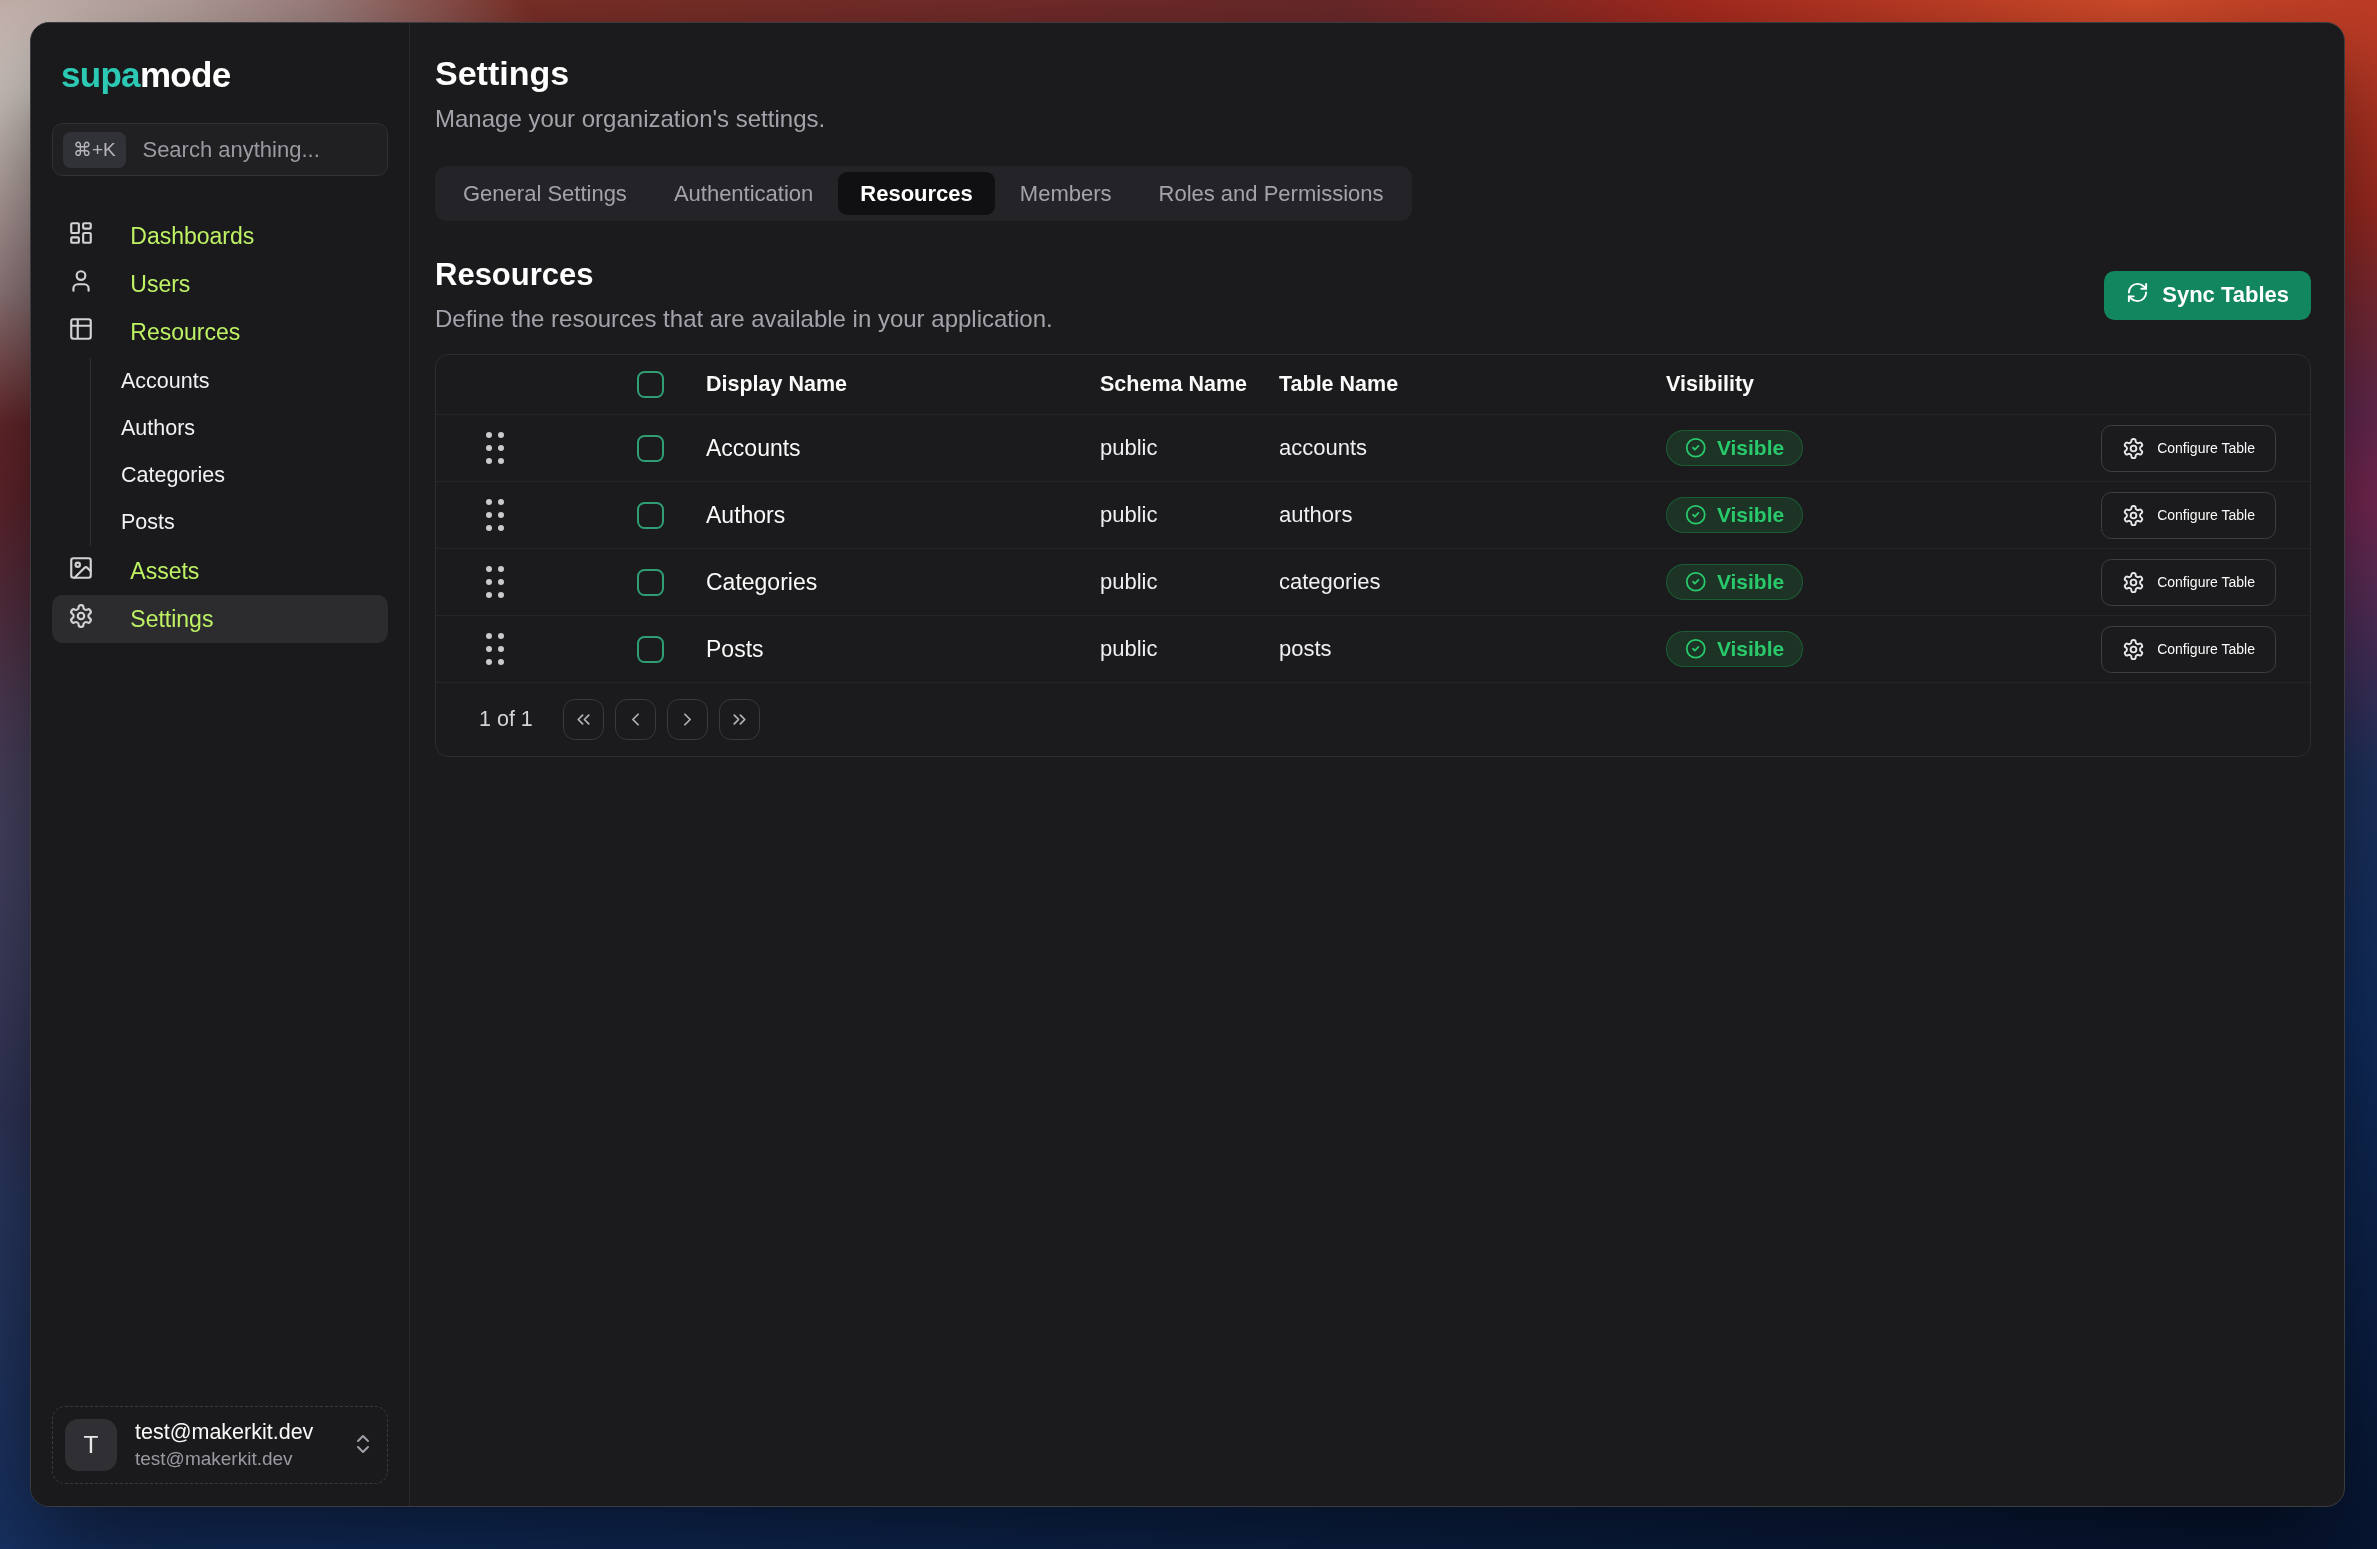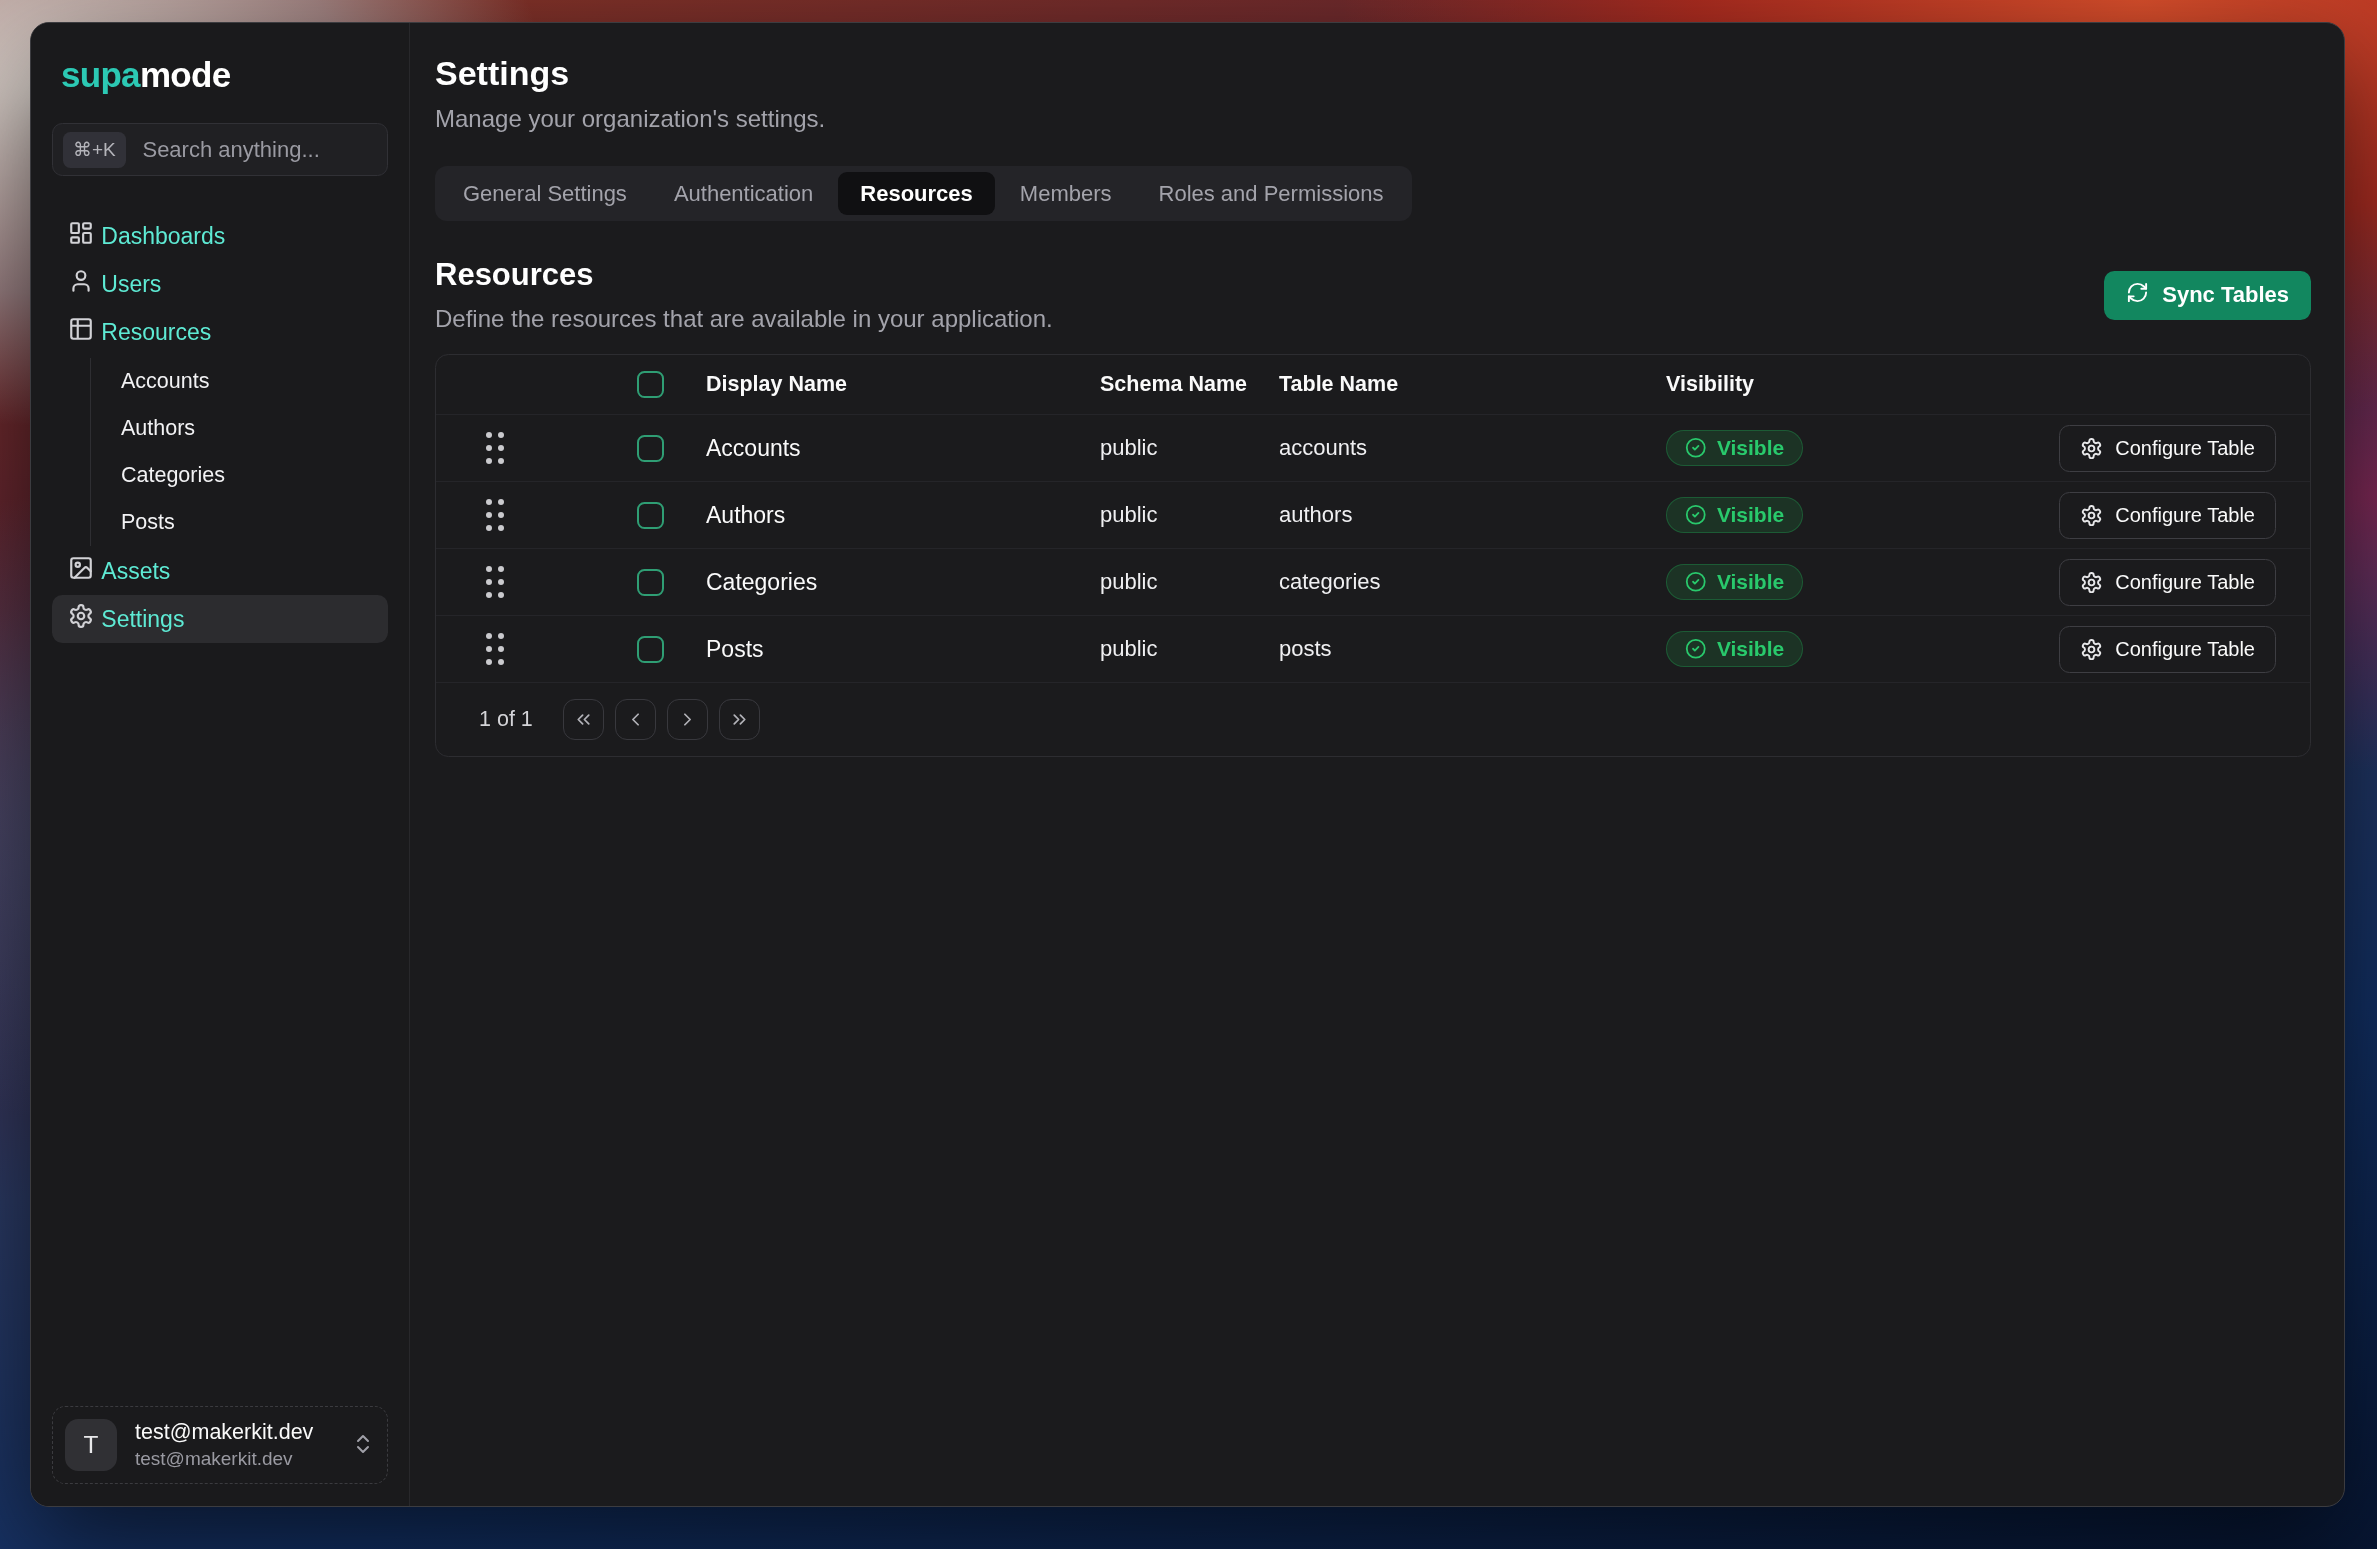--- a/index.html
+++ b/index.html
@@ -36,22 +36,22 @@
 
   .searchbox {
     margin-top:28px; height:53px; border:1.5px solid #313136; background:#202023;
     border-radius:10.4px; display:flex; align-items:center; gap:16.3px; padding:0 9.6px;
   }
   .kbd { background:#313138; color:#b4b4ba; font-size:19px; padding:6.7px 10.4px; border-radius:7.4px; }
   .search-ph { color:#9a9aa2; font-size:22px; }
 
   .nav { margin-top:36px; display:flex; flex-direction:column; }
   .nav-item {
-    height:48px; display:flex; align-items:center; gap:7px;
-    padding:0 16.3px; border-radius:10.4px; color:#5eead4; font-size:23px;
+    height:48px; display:flex; align-items:center; gap:36px;
+    padding:0 16.3px; border-radius:10.4px; color:#bef264; font-size:23px;
   }
   .nav-item.active { background:#2c2c2f; }
   .nav-item svg { width:26px; height:26px; stroke:#d2d2d6; stroke-width:2; fill:none;
                   stroke-linecap:round; stroke-linejoin:round; flex:none; }
 
   .tree { margin:1.5px 0 1.5px 38px; border-left:1.5px solid #2e2e32; padding-left:30px;
           display:flex; flex-direction:column; }
   .tree-item { height:47px; display:flex; align-items:center; font-size:21.5px; color:#f2f2f4; }
 
   .spacer { flex:1; }
@@ -107,21 +107,21 @@
   .cell-schema, .cell-table { font-size:22px; color:#f0f0f2; }
 
   .badge { justify-self:start; display:flex; align-items:center; gap:10.4px; height:36px;
            padding:0 18px; border-radius:19px; background:rgba(34,197,94,0.14);
            border:1.5px solid rgba(34,197,94,0.28); color:#29c96c; font-size:21px; font-weight:700; }
   .badge svg { width:21.5px; height:21.5px; stroke:#29c96c; stroke-width:2; fill:none;
                stroke-linecap:round; stroke-linejoin:round; }
 
   .config-btn { justify-self:end; height:47px; border:1.5px solid #3e3e43; border-radius:10.4px;
                 background:transparent; display:flex; align-items:center; gap:12.6px;
-                padding:0 20px; color:#fafafa; font-size:20px; cursor:pointer; }
+                padding:0 20px; color:#fafafa; font-size:14px; cursor:pointer; }
   .config-btn svg { width:23px; height:23px; stroke:#e8e8ea; stroke-width:2; fill:none;
                     stroke-linecap:round; stroke-linejoin:round; }
 
   .pagination { height:74px; border-top:1.5px solid #252529; display:flex; align-items:center;
                 gap:11px; padding-left:43px; }
   .page-label { font-size:21.5px; color:#d4d4d8; margin-right:19px; }
   .page-btn { width:41px; height:41px; border-radius:12px; border:1.5px solid #38383d;
               background:transparent; display:flex; align-items:center; justify-content:center; cursor:pointer; }
   .page-btn svg { width:21px; height:21px; stroke:#b2b2b8; stroke-width:2; fill:none;
                   stroke-linecap:round; stroke-linejoin:round; }

